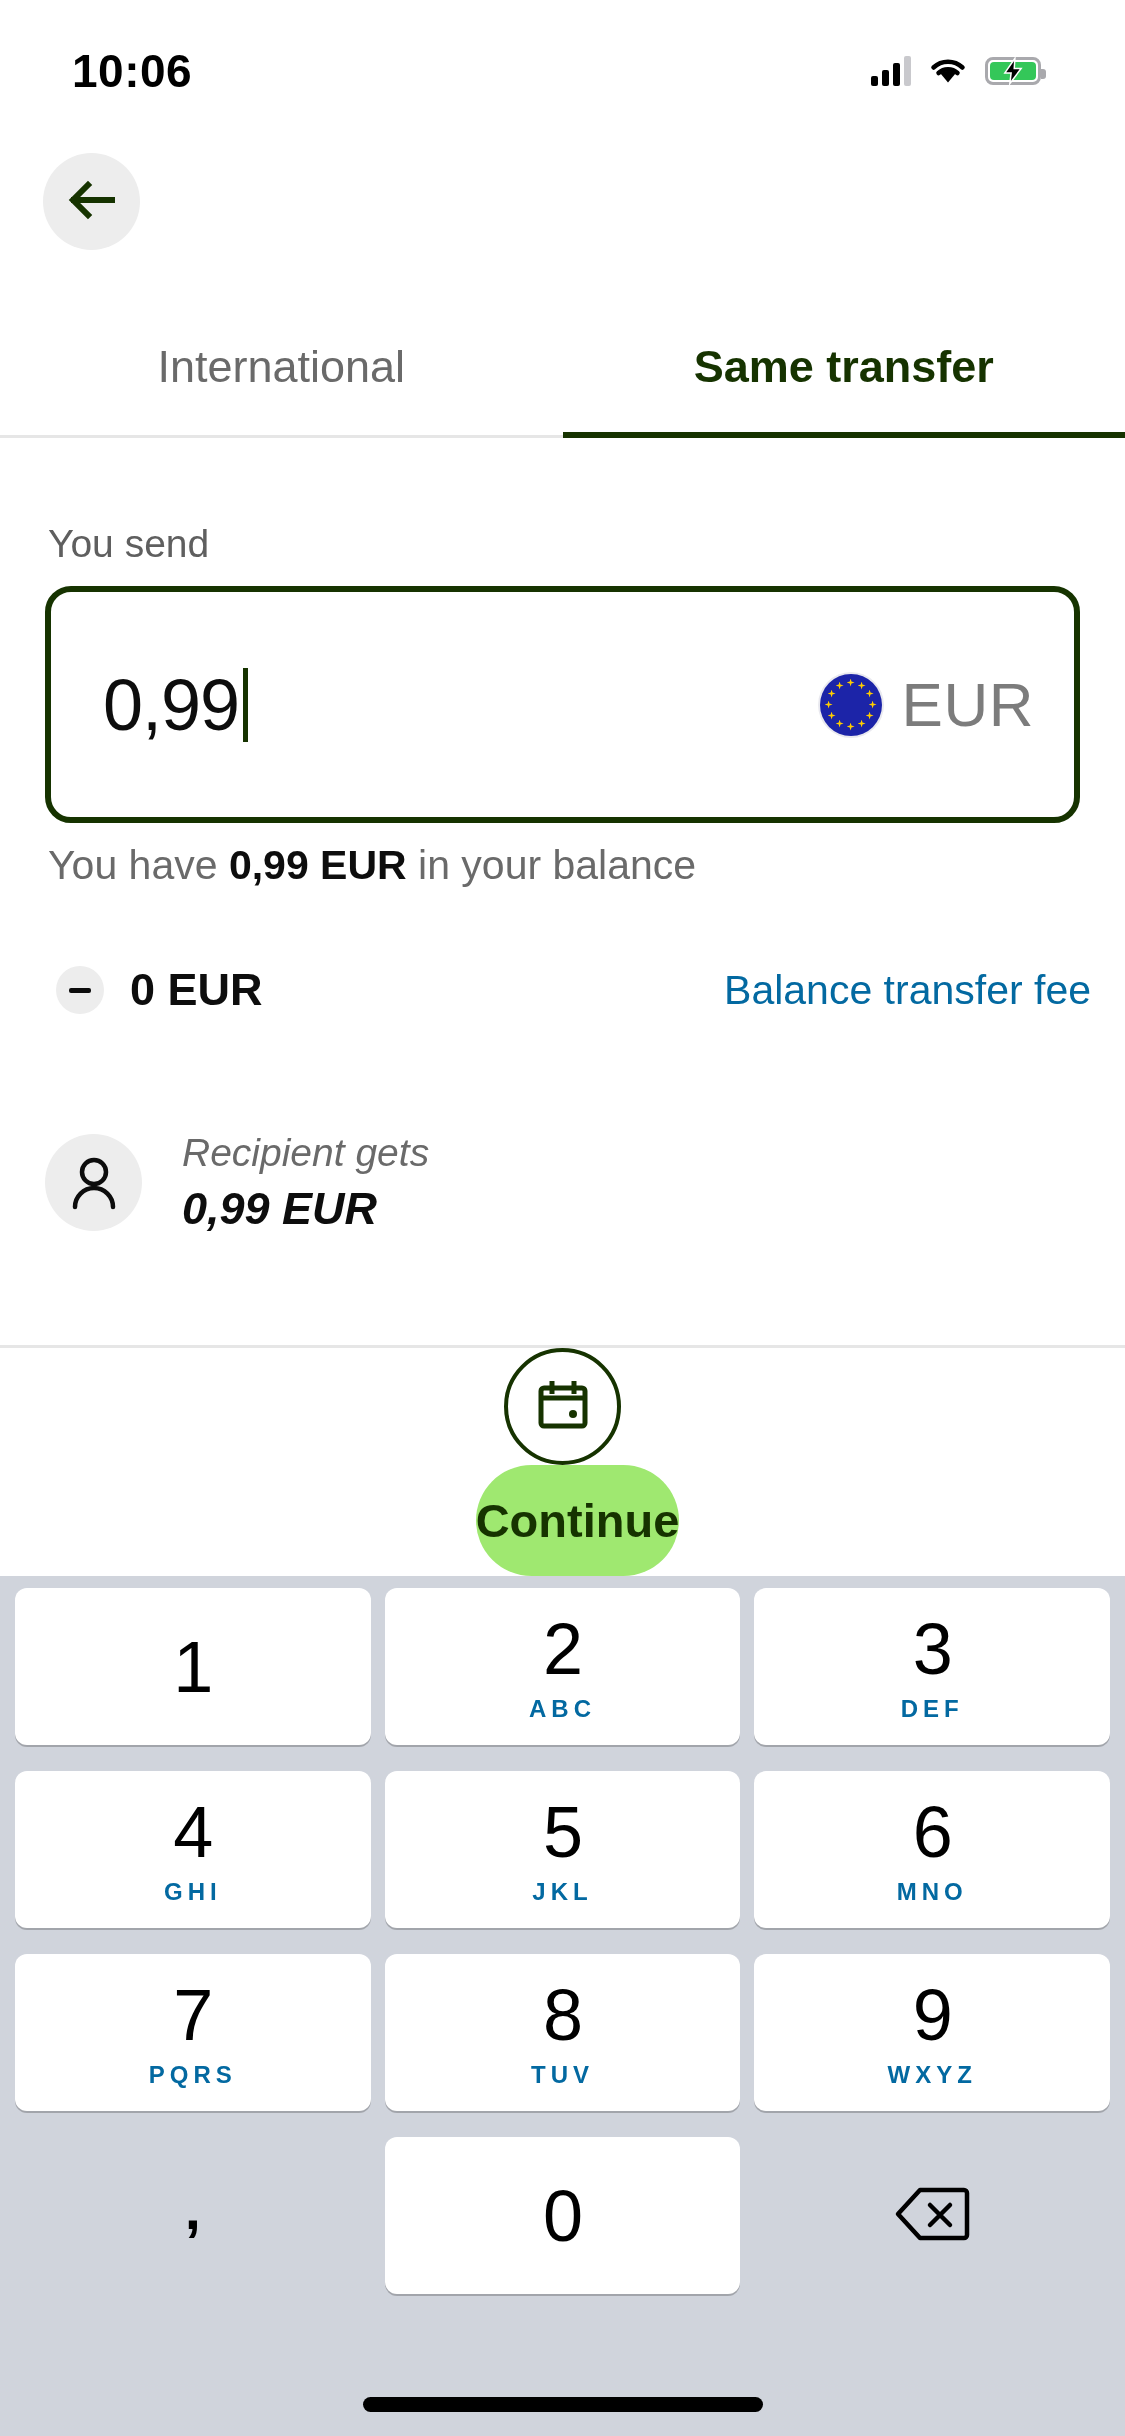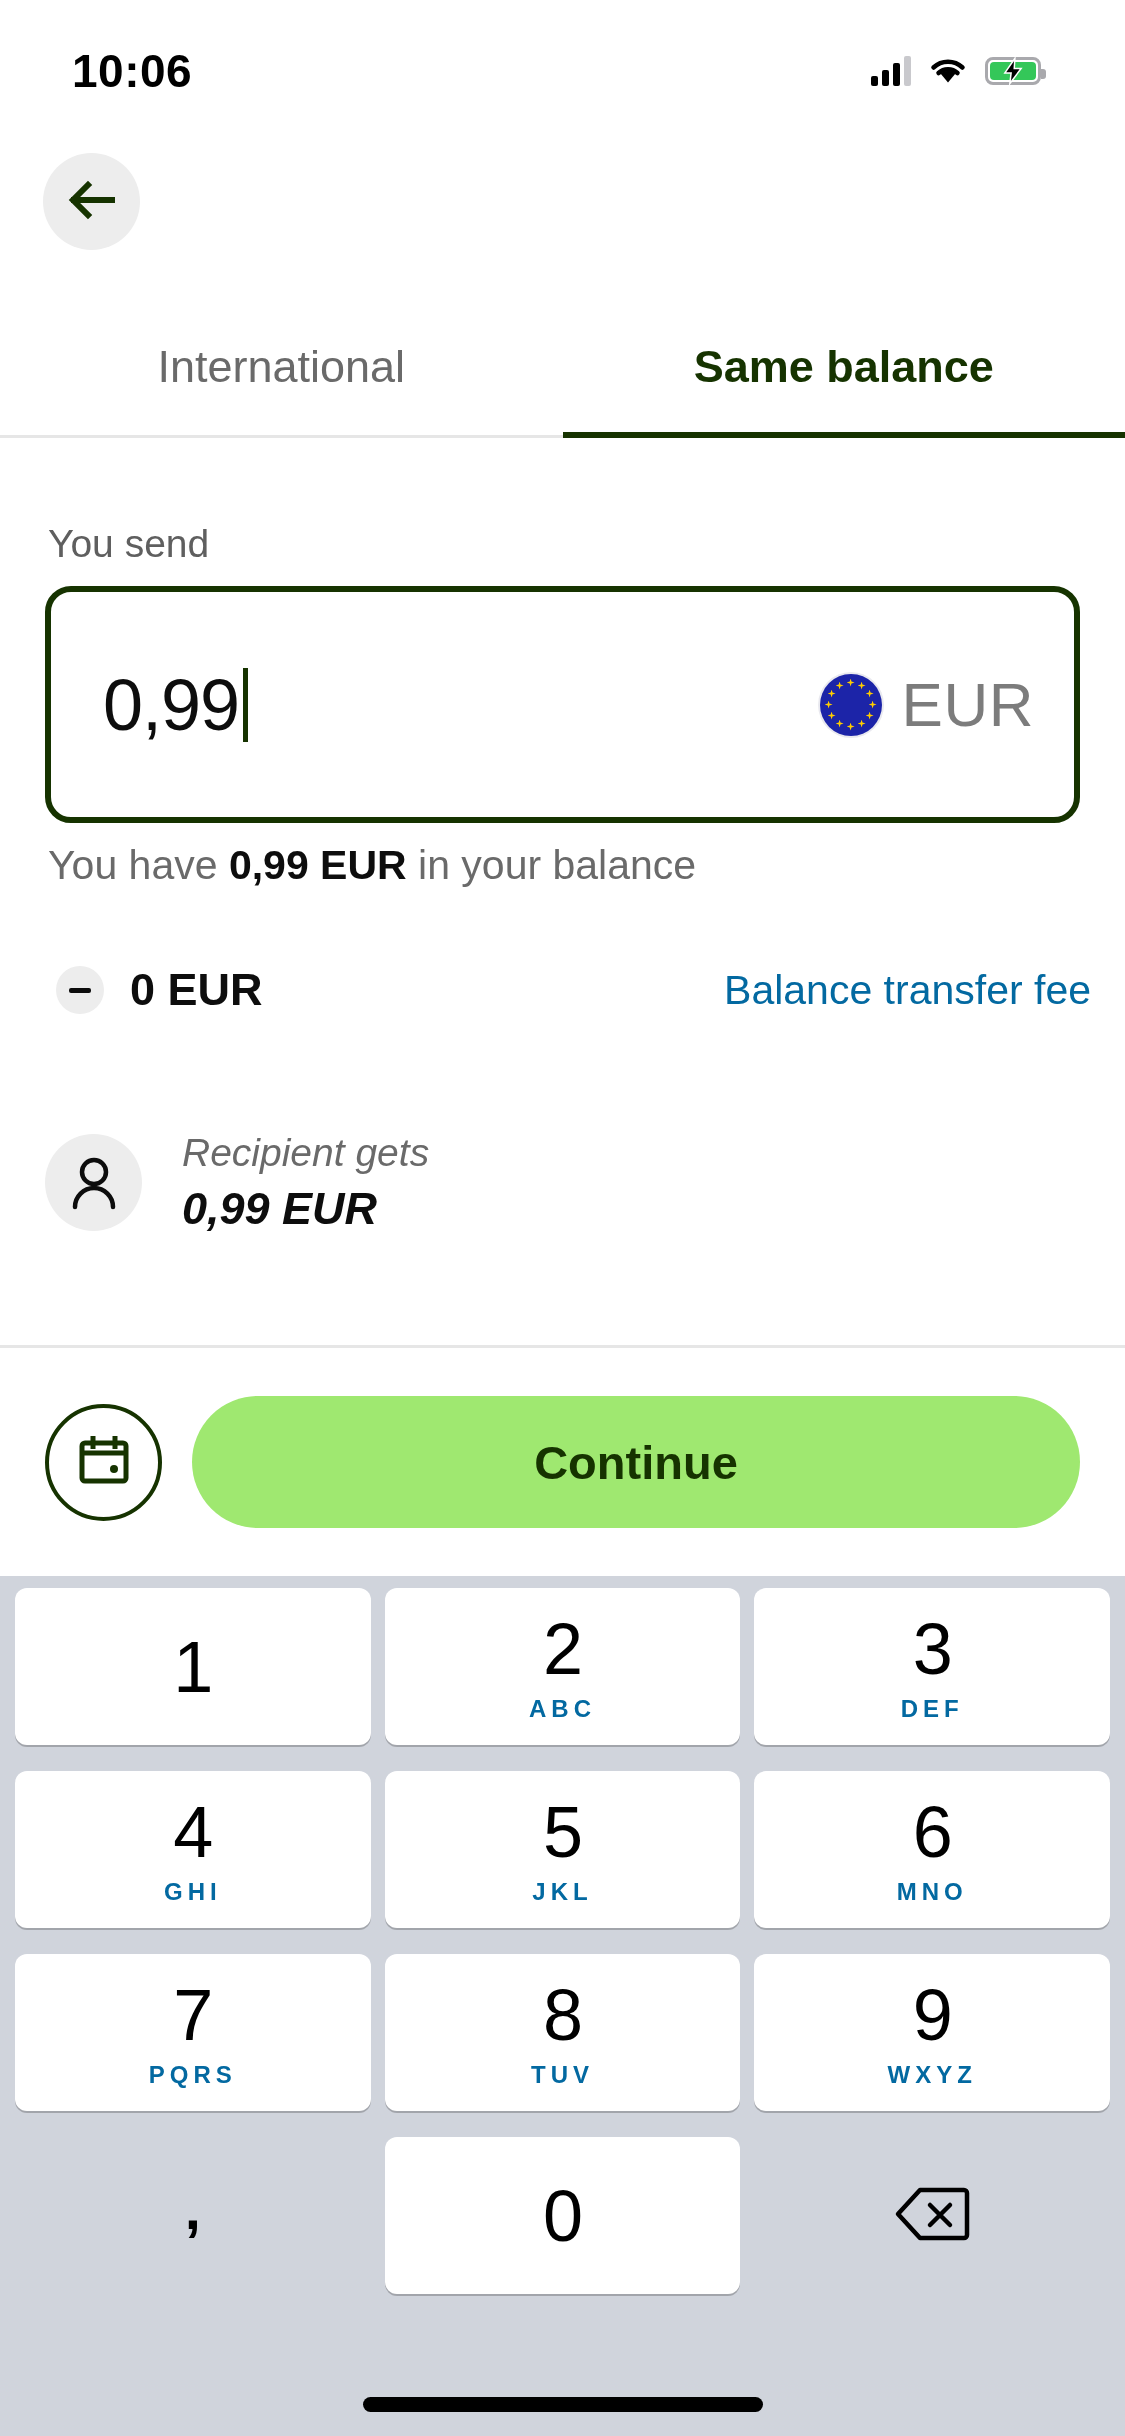--- a/index.html
+++ b/index.html
@@ -180,20 +180,21 @@
   .divider {
     position:absolute; left:0; top:1345px;
     width:1125px; height:3px; background:#e6e6e6;
   }
   .action-bar {
     position:absolute; left:0; top:1348px;
     width:1125px; height:228px;
     display:flex; align-items:center;
     padding:0 45px;
     background:#fff;
+    flex-direction:column;
   }
   .sched-btn {
     width:117px; height:117px; border-radius:50%;
     border:4px solid #163300; background:#fff;
     display:flex; align-items:center; justify-content:center;
     flex:none; cursor:pointer;
   }
   .continue-btn {
     margin-left:30px; flex:1; height:132px;
     background:#9fe870; border:none; border-radius:66px;
@@ -282,21 +283,21 @@
       </svg>
     </span>
   </div>
 
   <div class="tabs">
     <div class="tab tab-inactive">
       <span class="tab-label">International</span>
       <div class="tab-rule"></div>
     </div>
     <div class="tab tab-active">
-      <span class="tab-label">Same balance</span>
+      <span class="tab-label">Same transfer</span>
       <div class="tab-rule"></div>
     </div>
   </div>
 
   <div class="send-label">You send</div>
 
   <div class="amount-box">
     <div class="amount-left">
       <span class="amount-value">0,99</span>
       <span class="caret"></span>

